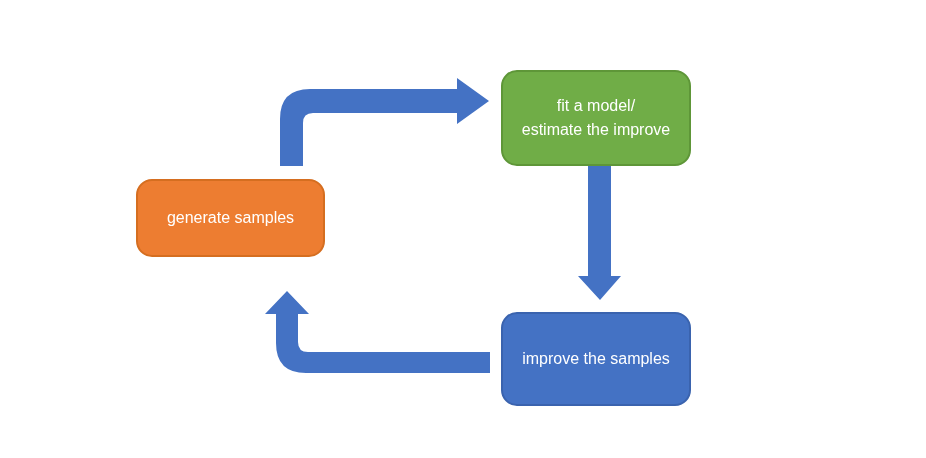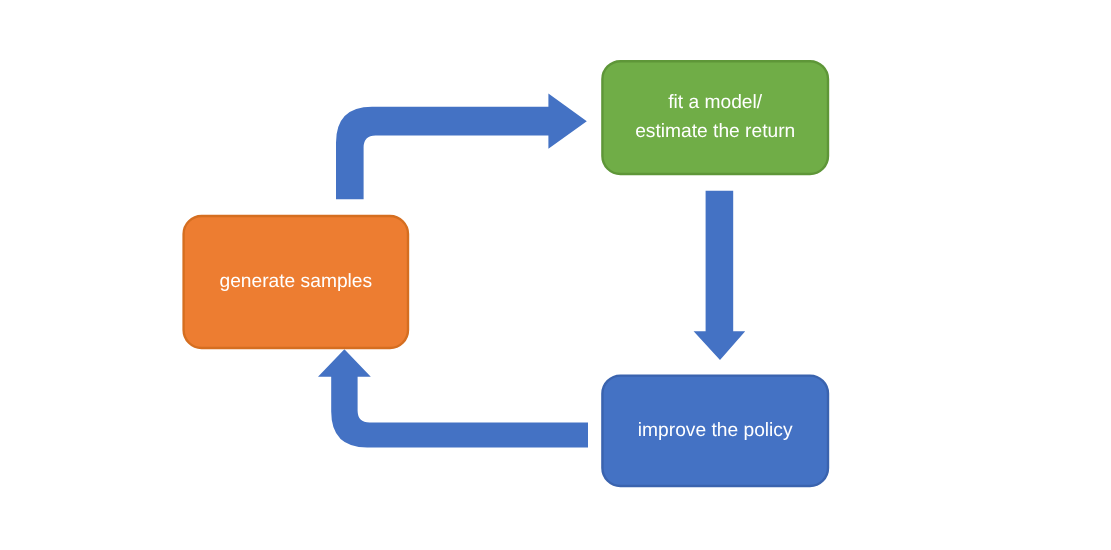--- a/index.html
+++ b/index.html
@@ -30,21 +30,21 @@
     display: flex;
     flex-direction: column;
     align-items: center;
     justify-content: center;
     text-align: center;
     color: #ffffff;
     font-size: 16px;
     line-height: 24px;
   }
   .node-fit-model      { left: 501px; top: 50px;  width: 190px; height: 96px;  }
-  .node-generate       { left: 152px; top: 179px; width: 189px; height: 112px; }
+  .node-generate       { left: 136px; top: 179px; width: 189px; height: 78px; }
   .node-improve        { left: 501px; top: 312px; width: 190px; height: 94px;  }
   .node-line { display: block; }
 </style>
 </head>
 <body>
 
 <div class="canvas" style="background-color: rgb(255, 255, 255);">
 
   <svg class="arrow-layer" viewBox="0 0 926 458" xmlns="http://www.w3.org/2000/svg" aria-hidden="true">
 
@@ -77,27 +77,27 @@
              L 309 314
              L 287 291
              L 265 314
              L 276 314
              L 276 343
              Q 276 373 306 373
              L 490 373
              Z" fill="#4472C4"></path>
   </svg>
 
-  <div class="node node-fit-model" style="background-color: rgb(112, 173, 71); border-color: rgb(94, 150, 56);">
+  <div class="node node-fit-model" style="background-color: rgb(112, 173, 71); border-color: rgb(94, 150, 56); margin-top: 20px;">
     <span class="node-line">fit a model/</span>
-    <span class="node-line">estimate the return</span>
+    <span class="node-line">estimate the improve</span>
   </div>
 
   <div class="node node-generate" style="background-color: rgb(237, 125, 49); border-color: rgb(213, 110, 32);">
     <span class="node-line">generate samples</span>
   </div>
 
   <div class="node node-improve" style="background-color: rgb(68, 114, 196); border-color: rgb(58, 99, 174);">
-    <span class="node-line">improve the policy</span>
+    <span class="node-line">improve the samples</span>
     <span class="node-line"></span>
   </div>
 
 </div>
 
 </body></html>

